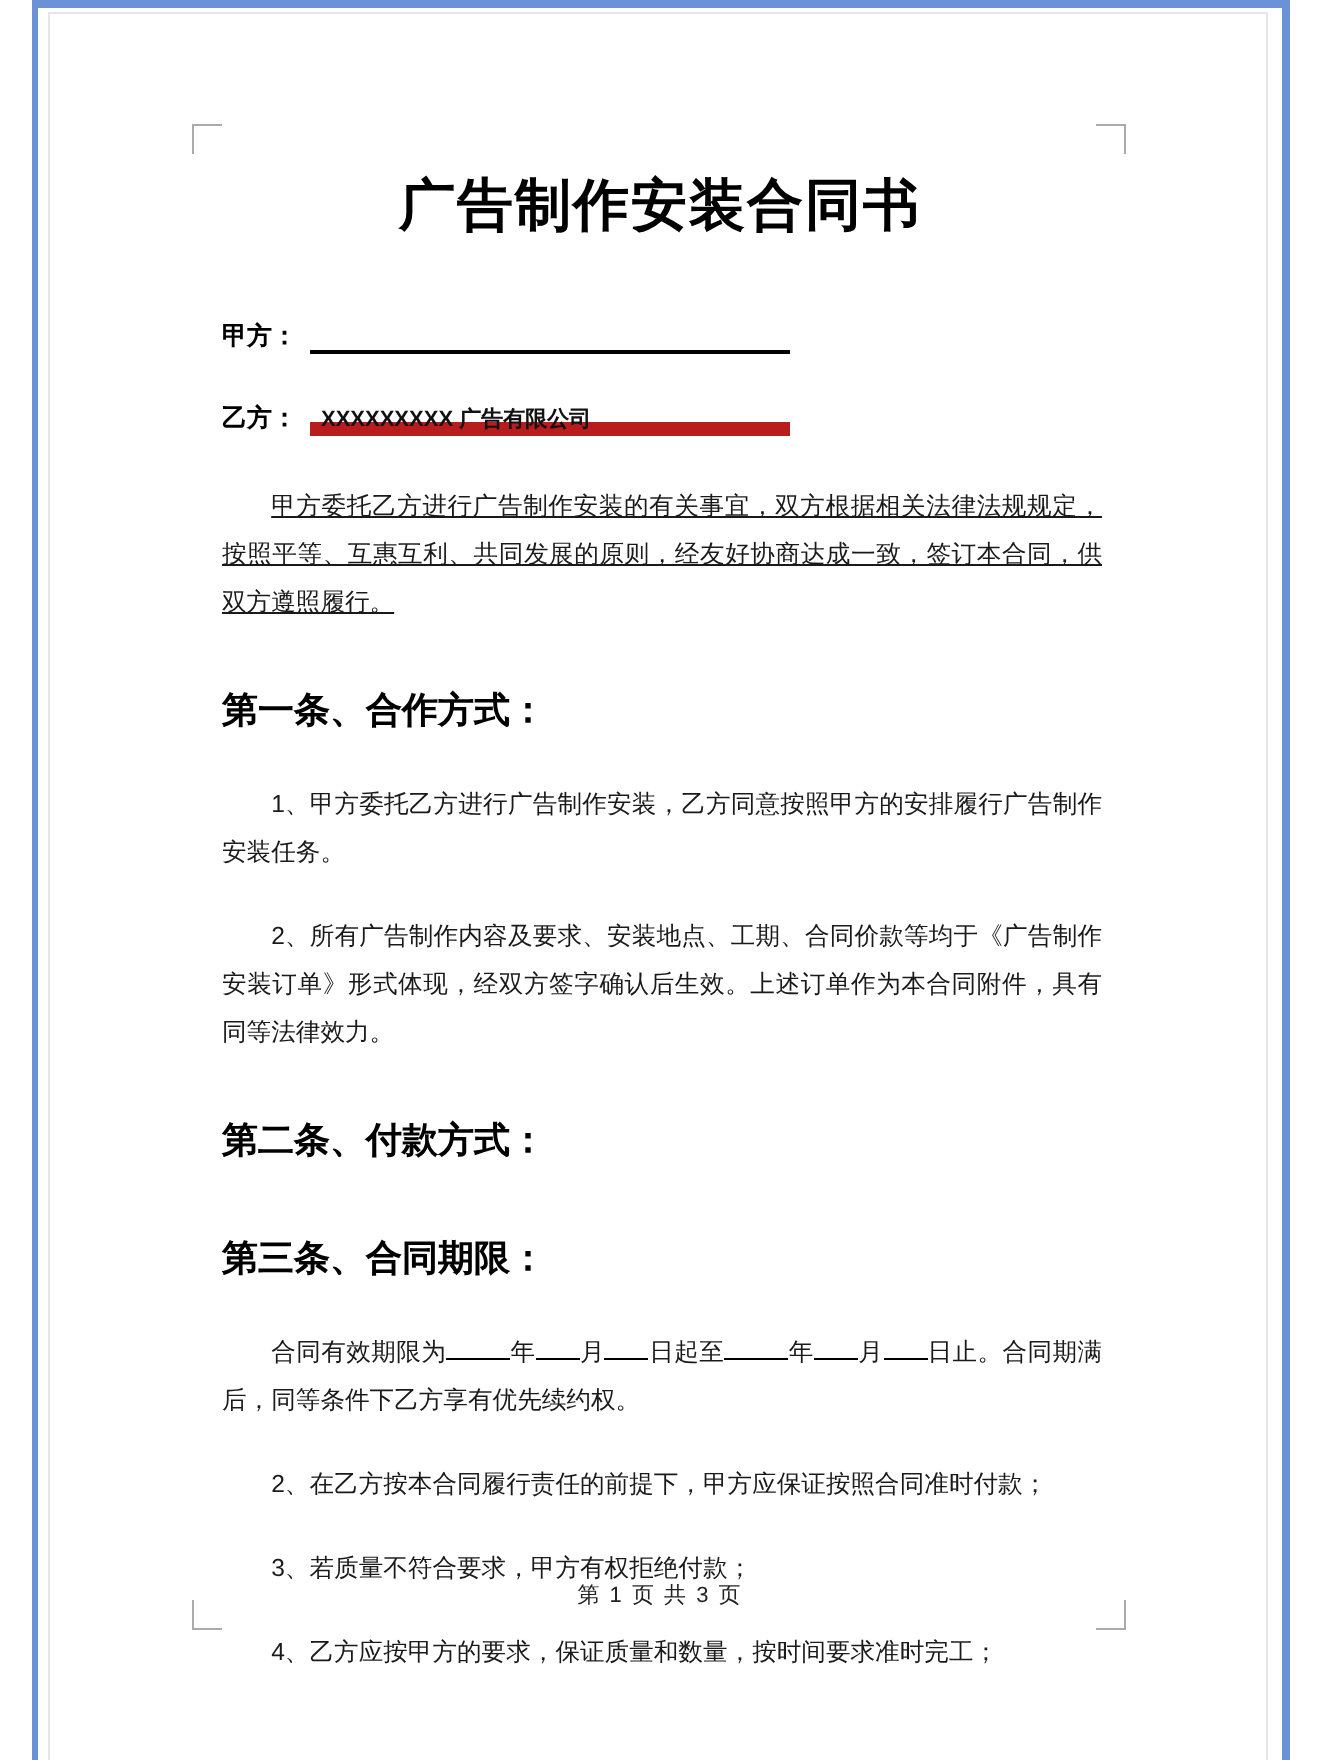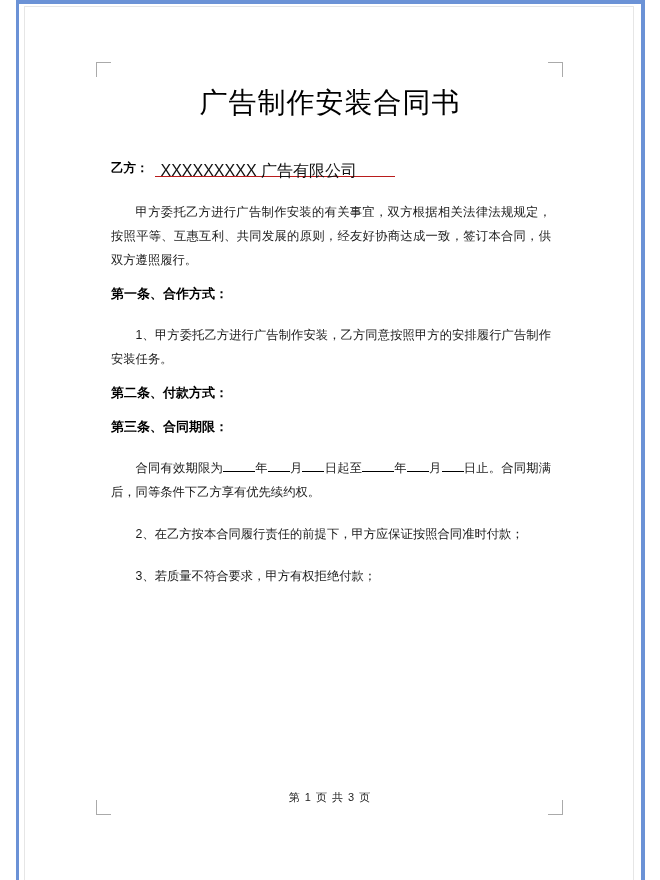--- a/index.html
+++ b/index.html
@@ -65,21 +65,21 @@
   .crop-br { left: 548px; top: 800px; border-right-width: 1px; border-bottom-width: 1px; }
 
   
   .doc-title {
     position: absolute;
     left: 110px;
     top: 84px;
     width: 440px;
     text-align: center;
     font-size: 28px;
-    font-weight: 400;
+    font-weight: 700;
     letter-spacing: 1px;
     color: #000000;
     white-space: nowrap;
   }
 
   .content {
     position: absolute;
     left: 111px;
     top: 160px;
     width: 440px;
@@ -101,45 +101,46 @@
   .rule-thick {
     flex: 0 0 auto;
     width: 240px;
     border-bottom: 2px solid #000000;
     height: 14px;
   }
   
   .rule-filled {
     flex: 0 0 auto;
     width: 240px;
-    border-bottom: 1px solid #b91c1c;
+    border-bottom: 7px solid #b91c1c;
     height: 16px;
-    font-weight: 400;
-    font-size: 16px;
+    font-weight: 700;
+    font-size: 11px;
     padding-left: 6px;
     box-sizing: border-box;
     color: #111111;
   }
 
   .para {
     font-size: 12.3px;
     line-height: 1.95;
     text-align: justify;
     text-justify: inter-ideograph;
     margin: 0 0 6px 0;
     color: #1a1a1a;
+    text-decoration: underline;
   }
   .para.indent { text-indent: 2em; }
 
   .clause-head {
-    font-size: 13px;
+    font-size: 18px;
     font-weight: 700;
     color: #000000;
     line-height: 1.95;
-    margin: 8px 0 2px 0;
+    margin: 24px 0 2px 0;
   }
 
   .item {
     font-size: 12.3px;
     line-height: 1.95;
     text-indent: 2em;
     margin: 18px 0 4px 0;
     text-align: justify;
     text-justify: inter-ideograph;
     color: #1a1a1a;
@@ -186,36 +187,42 @@
 
   <div class="crop crop-tl"></div>
   <div class="crop crop-tr"></div>
   <div class="crop crop-bl"></div>
   <div class="crop crop-br"></div>
 
   <div class="doc-title">广告制作安装合同书</div>
 
   <div class="content">
 
+    <div class="party-line">
+      <span class="lbl">甲方：</span>
+      <span class="rule-thick"></span>
+    </div>
 
     <div class="party-line">
       <span class="lbl">乙方：</span>
       <span class="rule-filled">XXXXXXXXX 广告有限公司</span>
     </div>
 
     <p class="para indent">甲方委托乙方进行广告制作安装的有关事宜，双方根据相关法律法规规定，按照平等、互惠互利、共同发展的原则，经友好协商达成一致，签订本合同，供双方遵照履行。</p>
 
     <div class="clause-head">第一条、合作方式：</div>
     <p class="item">1、甲方委托乙方进行广告制作安装，乙方同意按照甲方的安排履行广告制作安装任务。</p>
+    <p class="item">2、所有广告制作内容及要求、安装地点、工期、合同价款等均于《广告制作安装订单》形式体现，经双方签字确认后生效。上述订单作为本合同附件，具有同等法律效力。</p>
 
     <div class="clause-head">第二条、付款方式：</div>
 
     <div class="clause-head">第三条、合同期限：</div>
     <p class="item"><span>合同有效期限为</span><span class="blank blank-year"></span><span>年</span><span class="blank blank-md"></span><span>月</span><span class="blank blank-md"></span><span>日起至</span><span class="blank blank-year"></span><span>年</span><span class="blank blank-md"></span><span>月</span><span class="blank blank-md"></span><span>日止。合同期满后，同等条件下乙方享有优先续约权。</span></p>
 
     <p class="item">2、在乙方按本合同履行责任的前提下，甲方应保证按照合同准时付款；</p>
     <p class="item">3、若质量不符合要求，甲方有权拒绝付款；</p>
+    <p class="item">4、乙方应按甲方的要求，保证质量和数量，按时间要求准时完工；</p>
 
   </div>
 
   <div class="page-footer">第 1 页 共 3 页</div>
 
 </div>
 
 </body></html>

